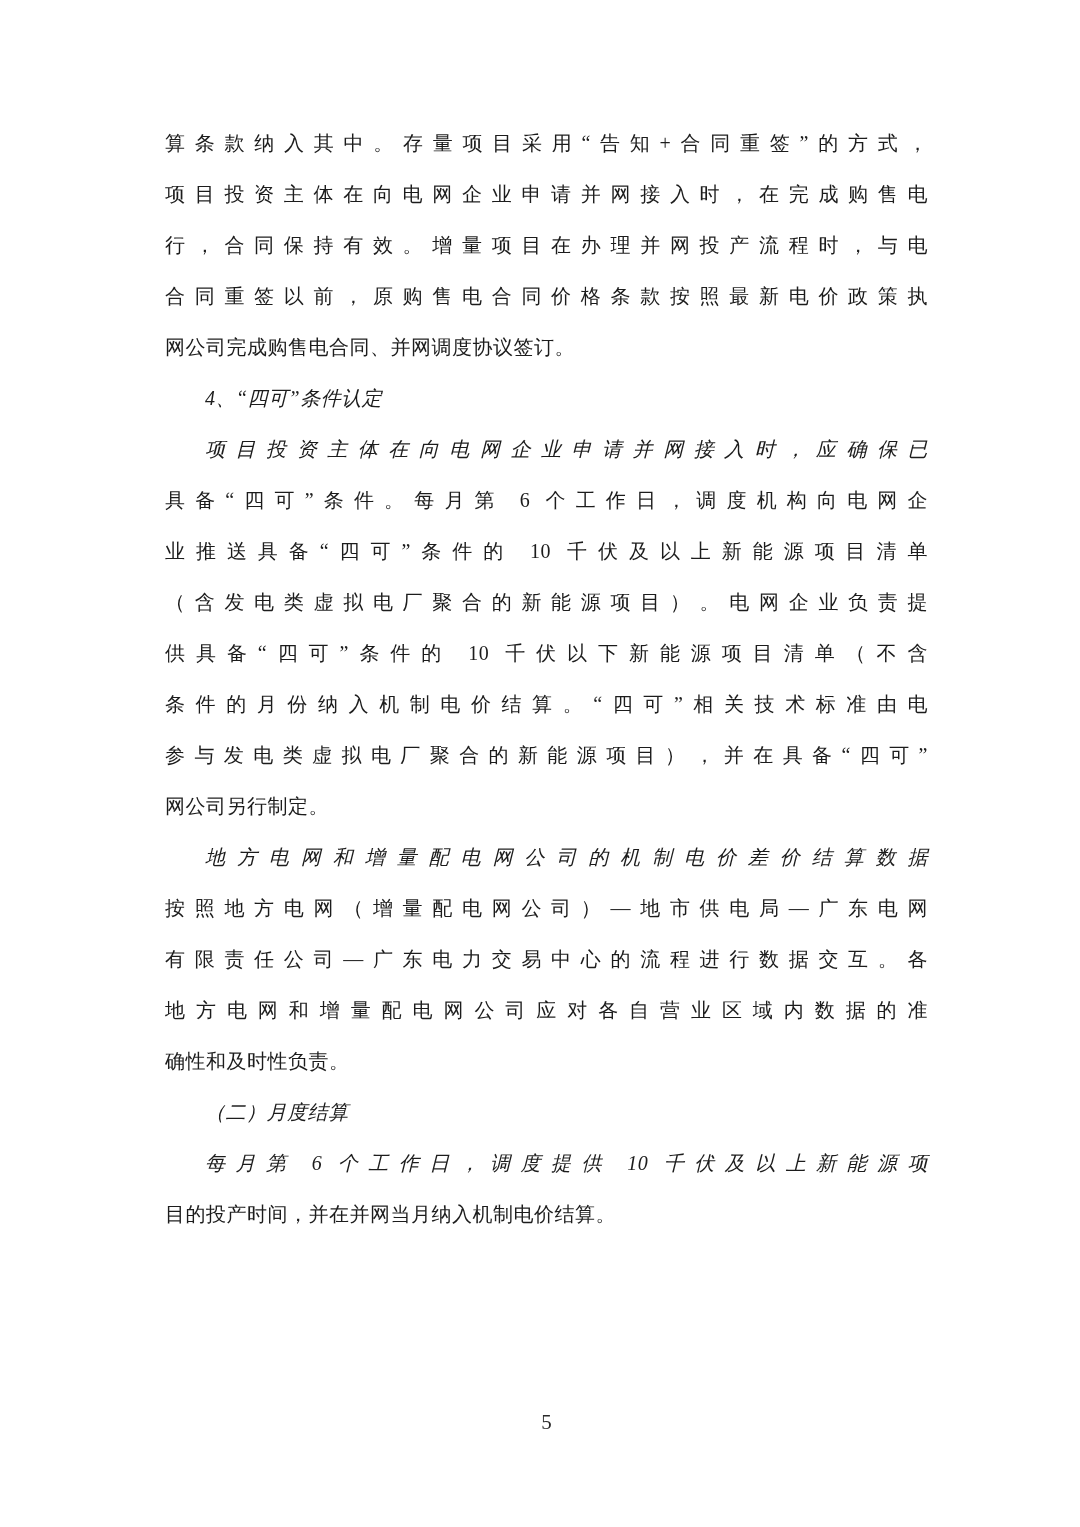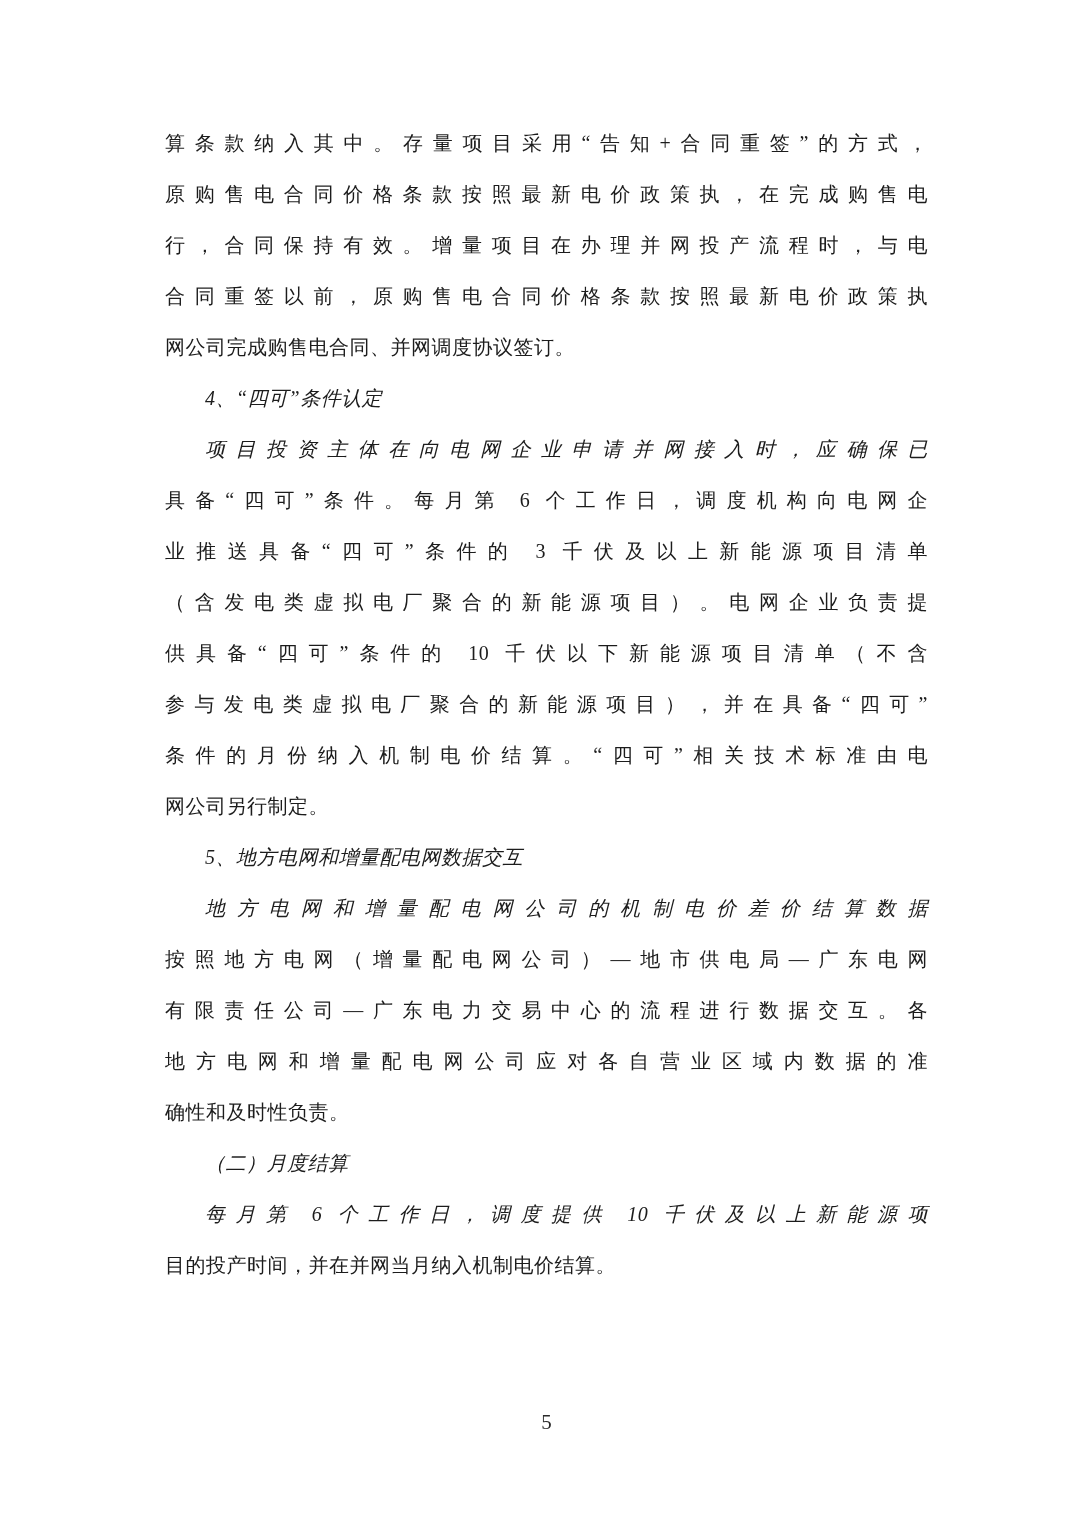--- a/index.html
+++ b/index.html
@@ -52,34 +52,33 @@
     line-height: 28px;
     color: #2a2a2a;
   }
 </style>
 </head>
 <body>
 
 <div class="page">
   <div class="text-block">
     <p class="line fill">算条款纳入其中。存量项目采用“告知+合同重签”的方式，</p>
-    <p class="line fill">原购售电合同价格条款按照最新电价政策执，在完成购售电</p>
+    <p class="line fill">项目投资主体在向电网企业申请并网接入时，在完成购售电</p>
     <p class="line fill">行，合同保持有效。增量项目在办理并网投产流程时，与电</p>
     <p class="line fill">合同重签以前，原购售电合同价格条款按照最新电价政策执</p>
     <p class="line">网公司完成购售电合同、并网调度协议签订。</p>
     <p class="line indent">4、“四可”条件认定</p>
     <p class="line fill indent">项目投资主体在向电网企业申请并网接入时，应确保已</p>
     <p class="line fill">具备“四可”条件。每月第 6 个工作日，调度机构向电网企</p>
-    <p class="line fill">业推送具备“四可”条件的 3 千伏及以上新能源项目清单</p>
+    <p class="line fill">业推送具备“四可”条件的 10 千伏及以上新能源项目清单</p>
     <p class="line fill">（含发电类虚拟电厂聚合的新能源项目）。电网企业负责提</p>
     <p class="line fill">供具备“四可”条件的 10 千伏以下新能源项目清单（不含</p>
+    <p class="line fill">条件的月份纳入机制电价结算。“四可”相关技术标准由电</p>
     <p class="line fill">参与发电类虚拟电厂聚合的新能源项目），并在具备“四可”</p>
-    <p class="line fill">条件的月份纳入机制电价结算。“四可”相关技术标准由电</p>
     <p class="line">网公司另行制定。</p>
-    <p class="line indent">5、地方电网和增量配电网数据交互</p>
     <p class="line fill indent">地方电网和增量配电网公司的机制电价差价结算数据</p>
     <p class="line fill">按照地方电网（增量配电网公司）—地市供电局—广东电网</p>
     <p class="line fill">有限责任公司—广东电力交易中心的流程进行数据交互。各</p>
     <p class="line fill">地方电网和增量配电网公司应对各自营业区域内数据的准</p>
     <p class="line">确性和及时性负责。</p>
     <p class="line indent">（二）月度结算</p>
     <p class="line fill indent">每月第 6 个工作日，调度提供 10 千伏及以上新能源项</p>
     <p class="line">目的投产时间，并在并网当月纳入机制电价结算。</p>
   </div>
   <div class="page-number">5</div>

